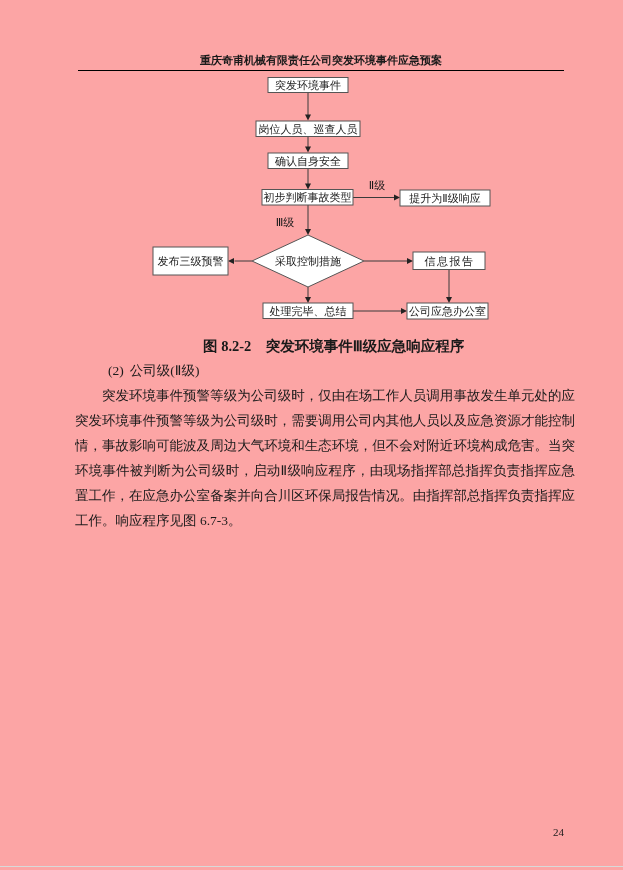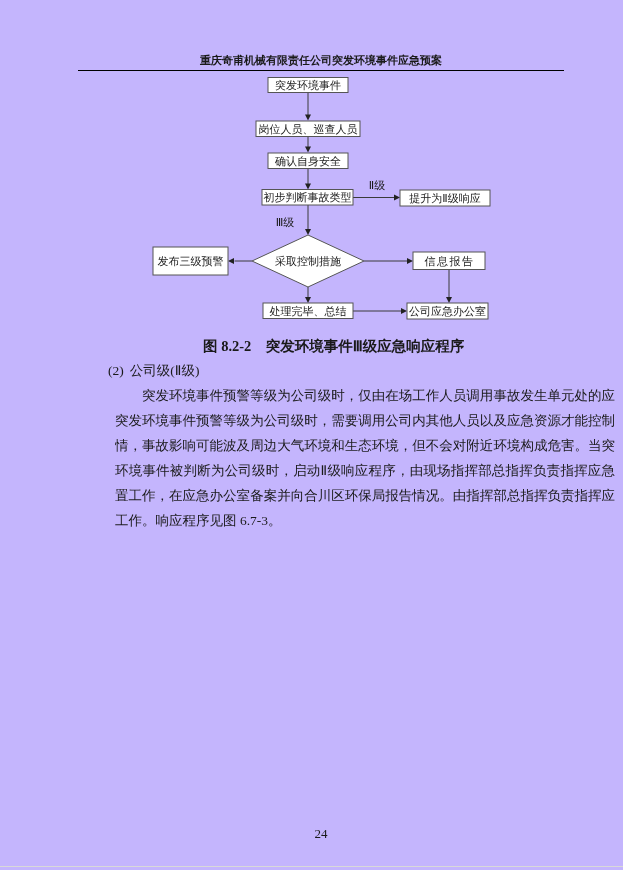--- a/index.html
+++ b/index.html
@@ -1,32 +1,32 @@
 <!DOCTYPE html>
 <html><head>
 <meta charset="utf-8">
 <style>
   html,body{margin:0;padding:0;}
-  .page{position:relative;width:623px;height:870px;background:#c4b5fd;font-family:"Liberation Serif",serif;color:#1a1a1a;overflow:hidden;}
+  .page{position:relative;width:623px;height:870px;background:#fca5a5;font-family:"Liberation Serif",serif;color:#1a1a1a;overflow:hidden;}
   .header-title{position:absolute;left:78px;top:53px;width:486px;text-align:center;font-size:11px;font-weight:bold;}
   .header-rule{position:absolute;left:78px;top:69.5px;width:486px;height:1.5px;background:#000;}
   .flowchart{position:absolute;left:0;top:0;}
   .flowchart rect{fill:#fff;stroke:#555;stroke-width:1;}
   .flowchart polygon.node{fill:#fff;stroke:#555;stroke-width:1;}
   .flowchart line{stroke:#3a3a3a;stroke-width:1;}
   .flowchart polygon.ah{fill:#222;stroke:none;}
   .flowchart text{font-size:11px;fill:#1a1a1a;text-anchor:middle;font-family:"Liberation Serif",serif;}
   .caption{position:absolute;left:203px;top:337px;font-size:14.5px;font-weight:bold;text-align:center;}
   .section-heading{position:absolute;left:108px;top:362px;font-size:13.5px;font-weight:normal;}
   .section-heading .num{margin-right:6px;}
-  .paragraph{position:absolute;left:75px;top:383px;width:500px;font-size:13.5px;margin-left:40px;}
+  .paragraph{position:absolute;left:75px;top:383px;width:500px;font-size:13.5px;}
   .pline{height:25px;line-height:25px;white-space:nowrap;}
   .pline.just{text-align:justify;text-align-last:justify;white-space:normal;height:25px;overflow:hidden;}
   .pline.indent{text-indent:27px;}
-  .page-number{position:absolute;left:78px;top:826px;width:486px;text-align:center;font-size:13px;}
+  .page-number{position:absolute;left:78px;top:826px;width:486px;text-align:right;font-size:11px;}
   .bottom-rule{position:absolute;left:0;top:866px;width:623px;height:1px;background:#d9d9d9;}
 </style>
 </head>
 <body>
 
 <div class="page">
   <div class="header-title">重庆奇甫机械有限责任公司突发环境事件应急预案</div>
   <div class="header-rule"></div>
 
   <svg class="flowchart" width="623" height="335" viewBox="0 0 623 335">

